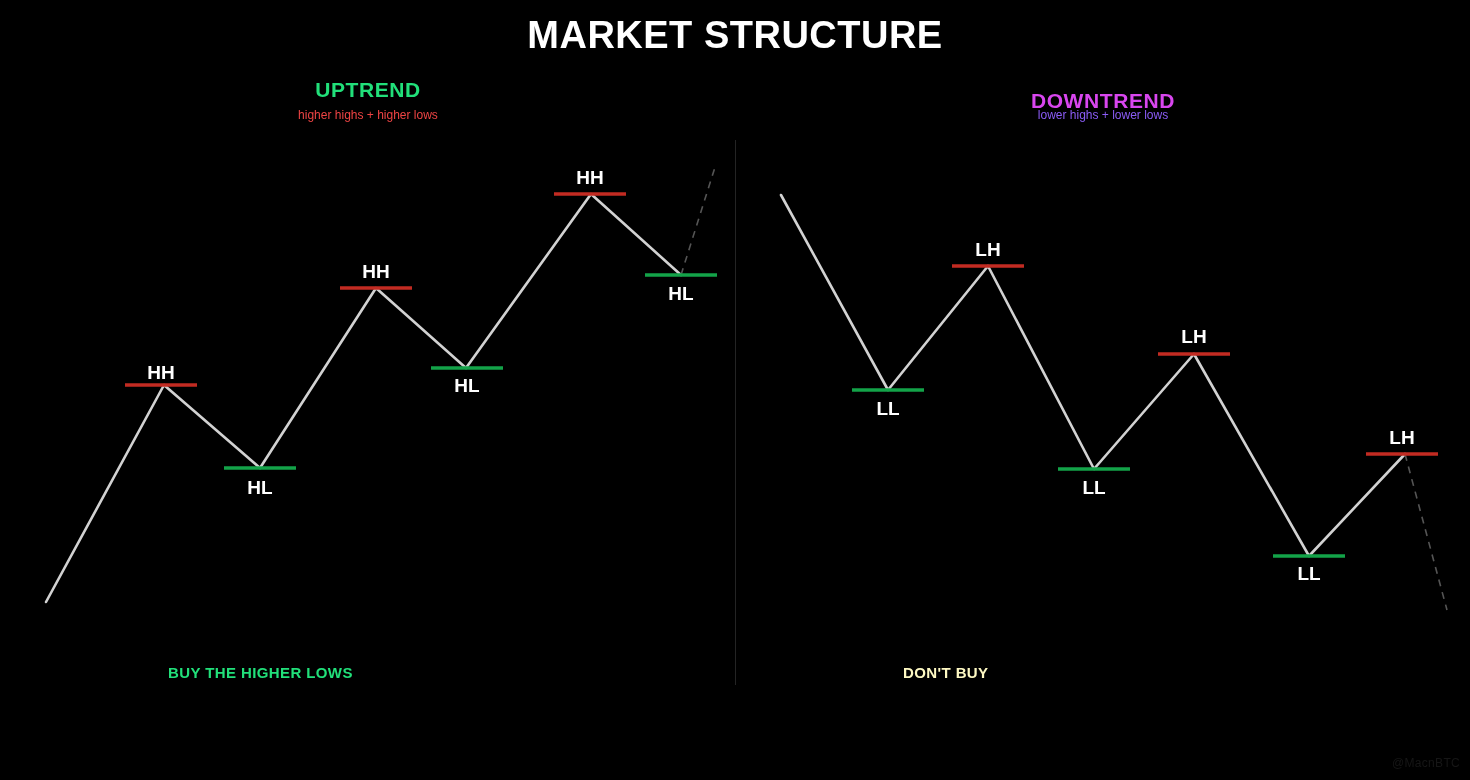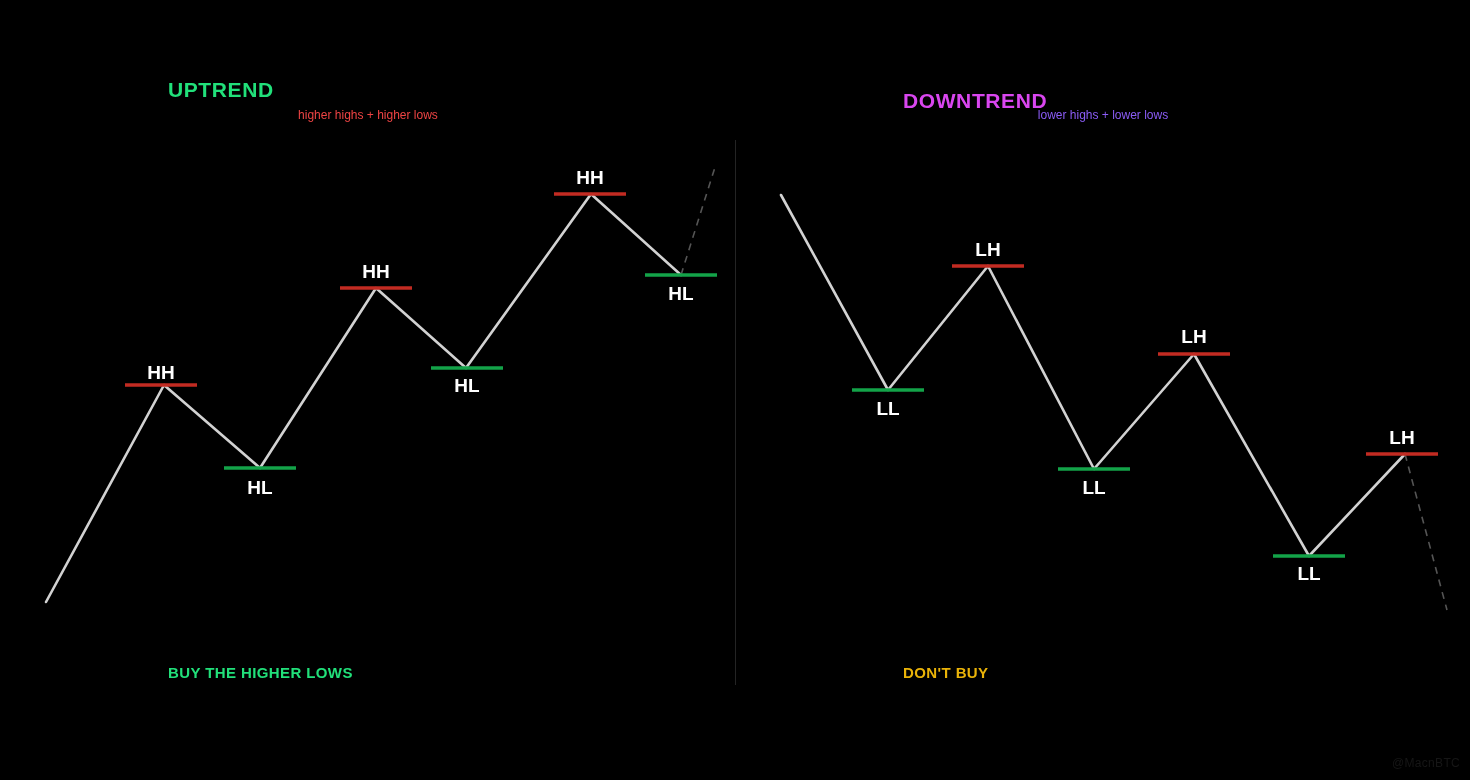--- a/index.html
+++ b/index.html
@@ -28,21 +28,21 @@
     top: 14px;
     width: 1470px;
     text-align: center;
     color: #ffffff;
     font-size: 38px;
     font-weight: bold;
     letter-spacing: 0.5px;
   }
   .panel-heading {
     position: absolute;
-    text-align: left;
+    text-align: center;
     width: 400px;
     font-size: 21px;
     font-weight: bold;
     letter-spacing: 0.6px;
   }
   .panel-sub {
     position: absolute;
     text-align: center;
     width: 400px;
     font-size: 12px;
@@ -86,20 +86,21 @@
     text-align: center;
     transform: translateX(-50%);
     white-space: nowrap;
   }
 </style>
 </head>
 <body style="background: rgb(0, 0, 0);">
 
 <div id="stage" style="background: rgb(0, 0, 0);">
 
+  <div class="page-title">MARKET STRUCTURE</div>
 
   <svg class="chart" viewBox="0 0 1470 780">
     <g id="svg-layer">
         <polyline points="46,602 164,385 260,468 376,288 466,368 591,194 681,275" fill="none" stroke="#d2d2d2" stroke-width="2.6" stroke-linejoin="round" stroke-linecap="round"></polyline>
         <polyline points="681,275 716,164" fill="none" stroke="#555555" stroke-width="1.6" stroke-dasharray="7 6"></polyline>
         <line x1="125" y1="385" x2="197" y2="385" stroke="#c22b22" stroke-width="3.4"></line>
         <line x1="224" y1="468" x2="296" y2="468" stroke="#13a349" stroke-width="3.4"></line>
         <line x1="340" y1="288" x2="412" y2="288" stroke="#c22b22" stroke-width="3.4"></line>
         <line x1="431" y1="368" x2="503" y2="368" stroke="#13a349" stroke-width="3.4"></line>
         <line x1="554" y1="194" x2="626" y2="194" stroke="#c22b22" stroke-width="3.4"></line>
@@ -120,21 +121,21 @@
       <div class="panel-sub" style="left: 168px; top: 108px; color: #ef4444;">higher highs + higher lows</div>
       <div class="panel-footer" style="left: 168px; top: 664px; color: rgb(33, 224, 122);">BUY THE HIGHER LOWS</div>
       <div class="swing-label" style="left: 161px; top: 362px; color: rgb(255, 255, 255);">HH</div>
       <div class="swing-label" style="left: 260px; top: 477px; color: rgb(255, 255, 255);">HL</div>
       <div class="swing-label" style="left: 376px; top: 261px; color: rgb(255, 255, 255);">HH</div>
       <div class="swing-label" style="left: 467px; top: 375px; color: rgb(255, 255, 255);">HL</div>
       <div class="swing-label" style="left: 590px; top: 167px; color: rgb(255, 255, 255);">HH</div>
       <div class="swing-label" style="left: 681px; top: 283px; color: rgb(255, 255, 255);">HL</div>
       <div class="panel-heading" style="left: 903px; top: 89px; color: #d946ef;">DOWNTREND</div>
       <div class="panel-sub" style="left: 903px; top: 108px; color: #8b5cf6;">lower highs + lower lows</div>
-      <div class="panel-footer" style="left: 903px; top: 664px; color: #eab308;">DON'T BUY</div>
+      <div class="panel-footer" style="left: 903px; top: 664px; color: #fef9c3;">DON'T BUY</div>
       <div class="swing-label" style="left: 888px; top: 398px; color: rgb(255, 255, 255);">LL</div>
       <div class="swing-label" style="left: 988px; top: 239px; color: rgb(255, 255, 255);">LH</div>
       <div class="swing-label" style="left: 1094px; top: 477px; color: rgb(255, 255, 255);">LL</div>
       <div class="swing-label" style="left: 1194px; top: 326px; color: rgb(255, 255, 255);">LH</div>
       <div class="swing-label" style="left: 1309px; top: 563px; color: rgb(255, 255, 255);">LL</div>
       <div class="swing-label" style="left: 1402px; top: 427px; color: rgb(255, 255, 255);">LH</div>
     </div>
 
   <div class="divider" id="divider-el" style="left: 735px; top: 140px; height: 545px; background: rgb(36, 36, 36);"></div>
 

